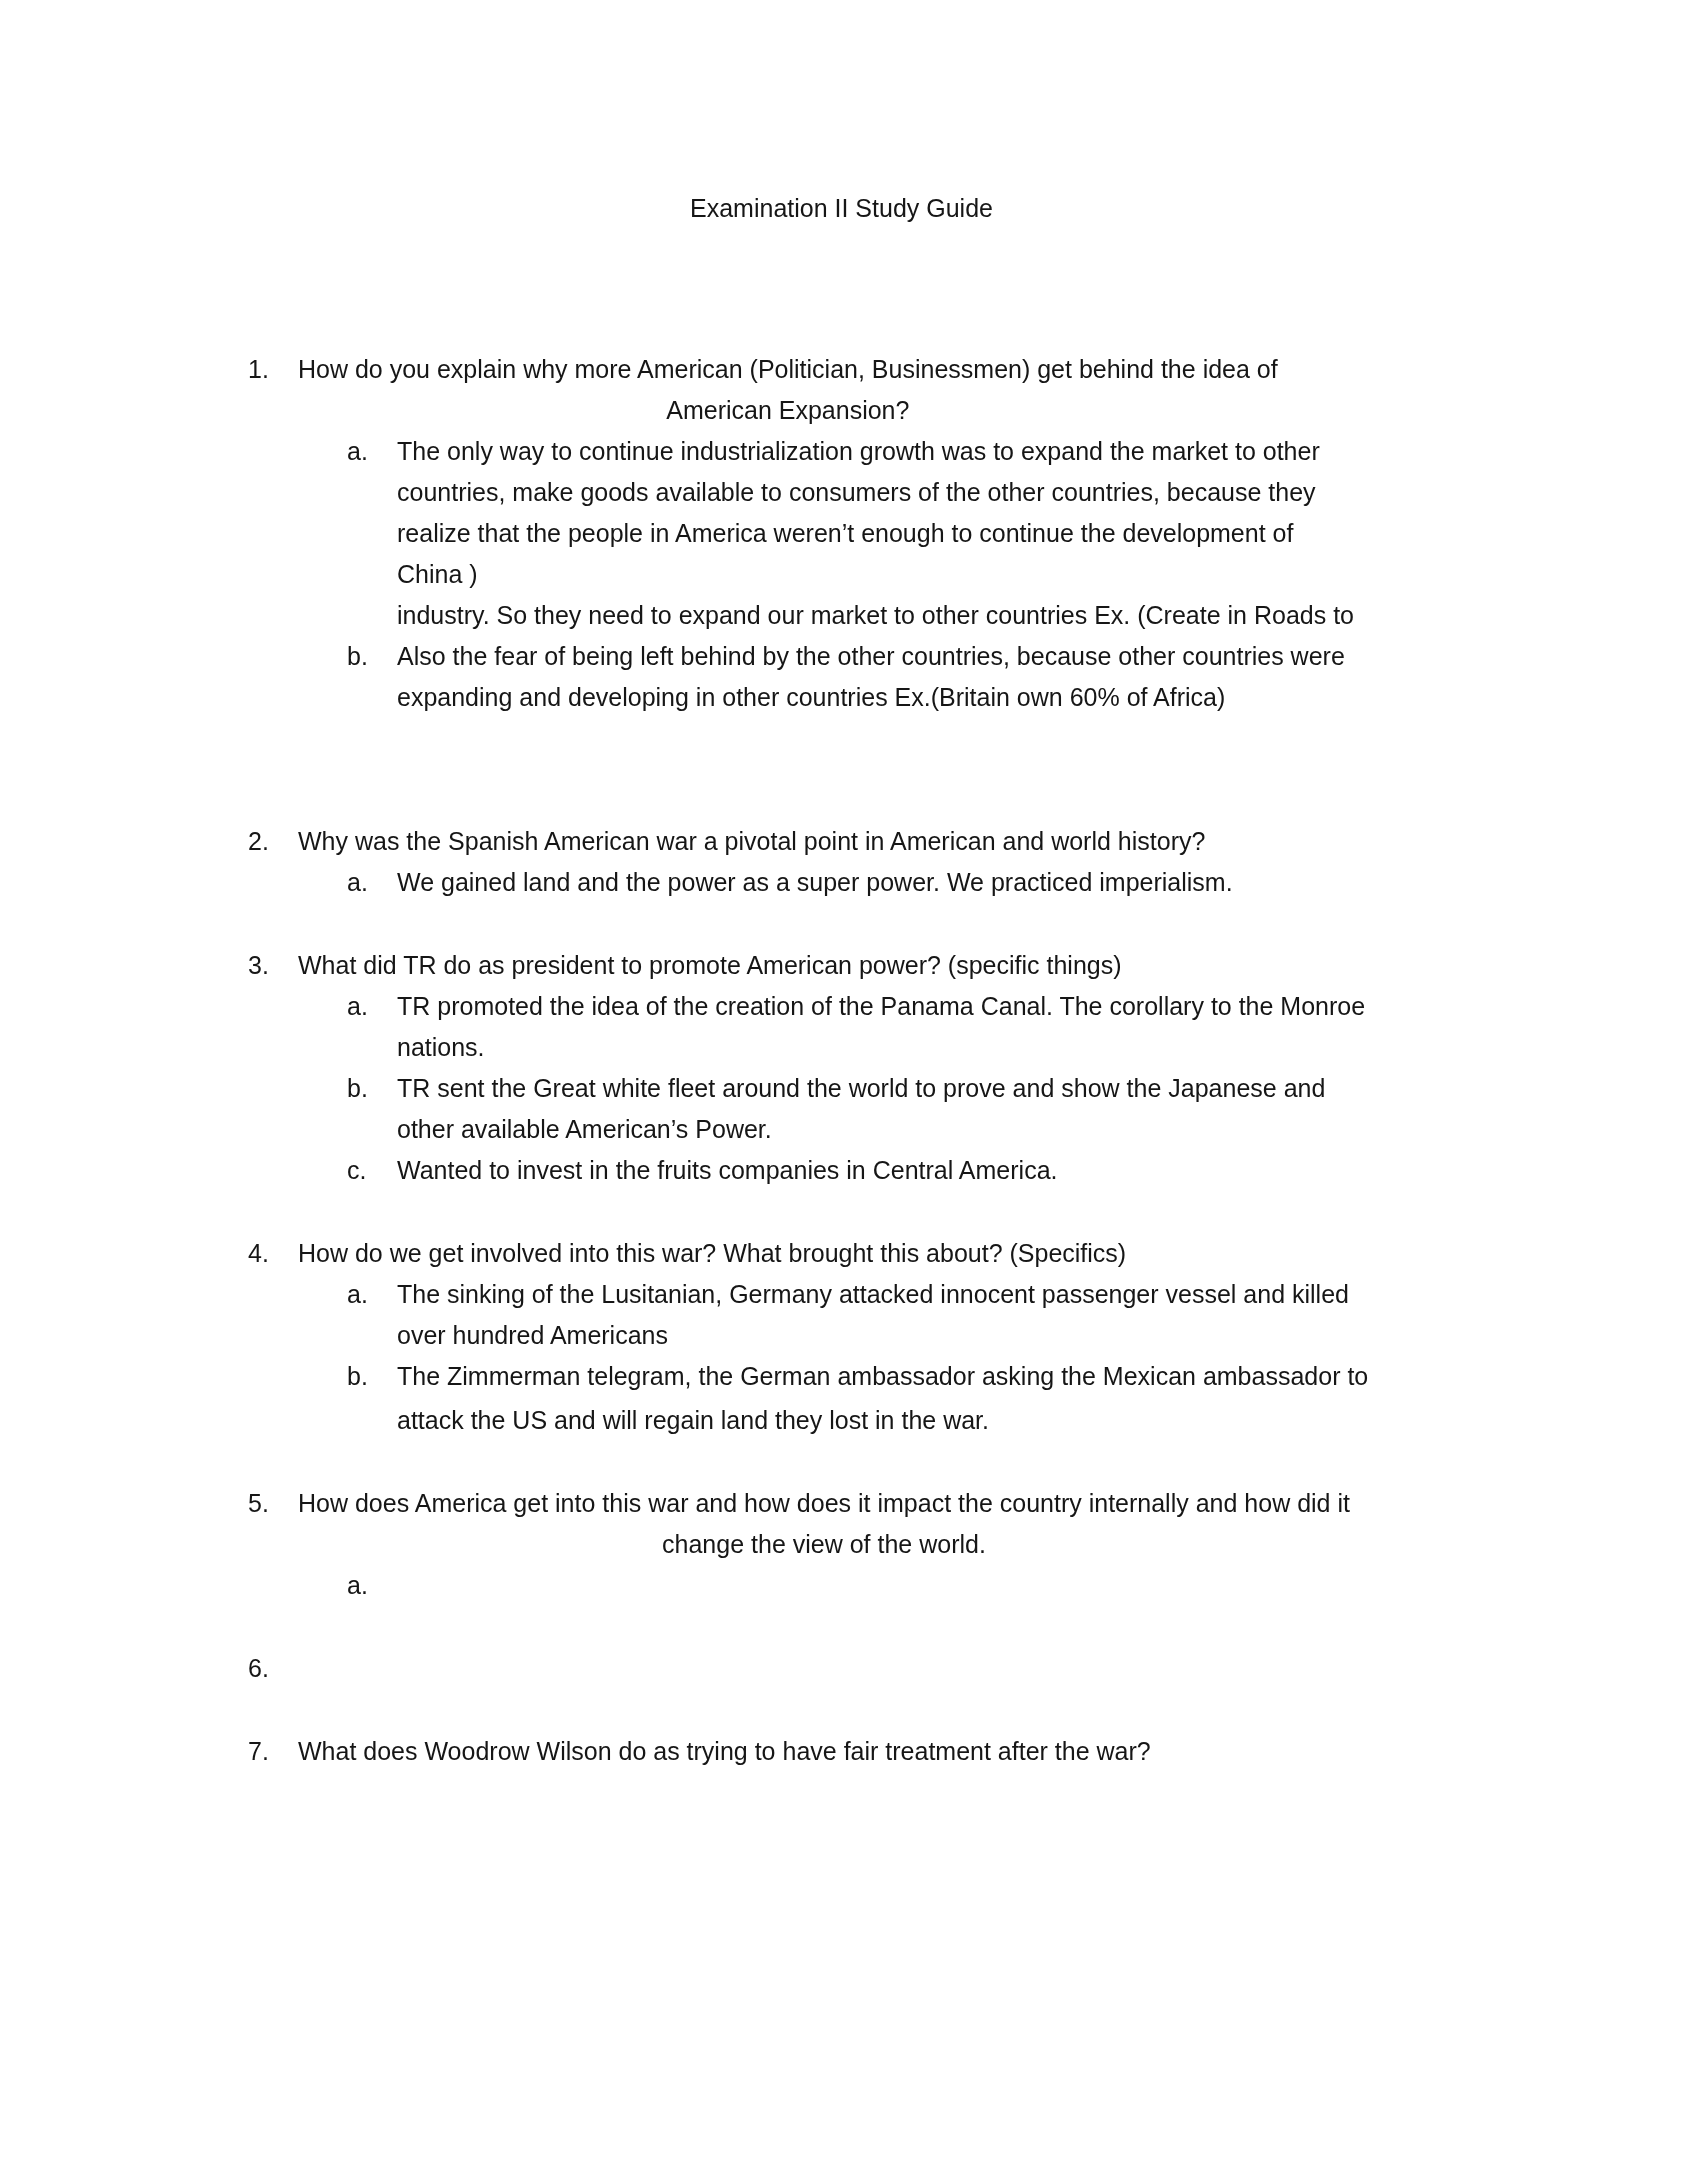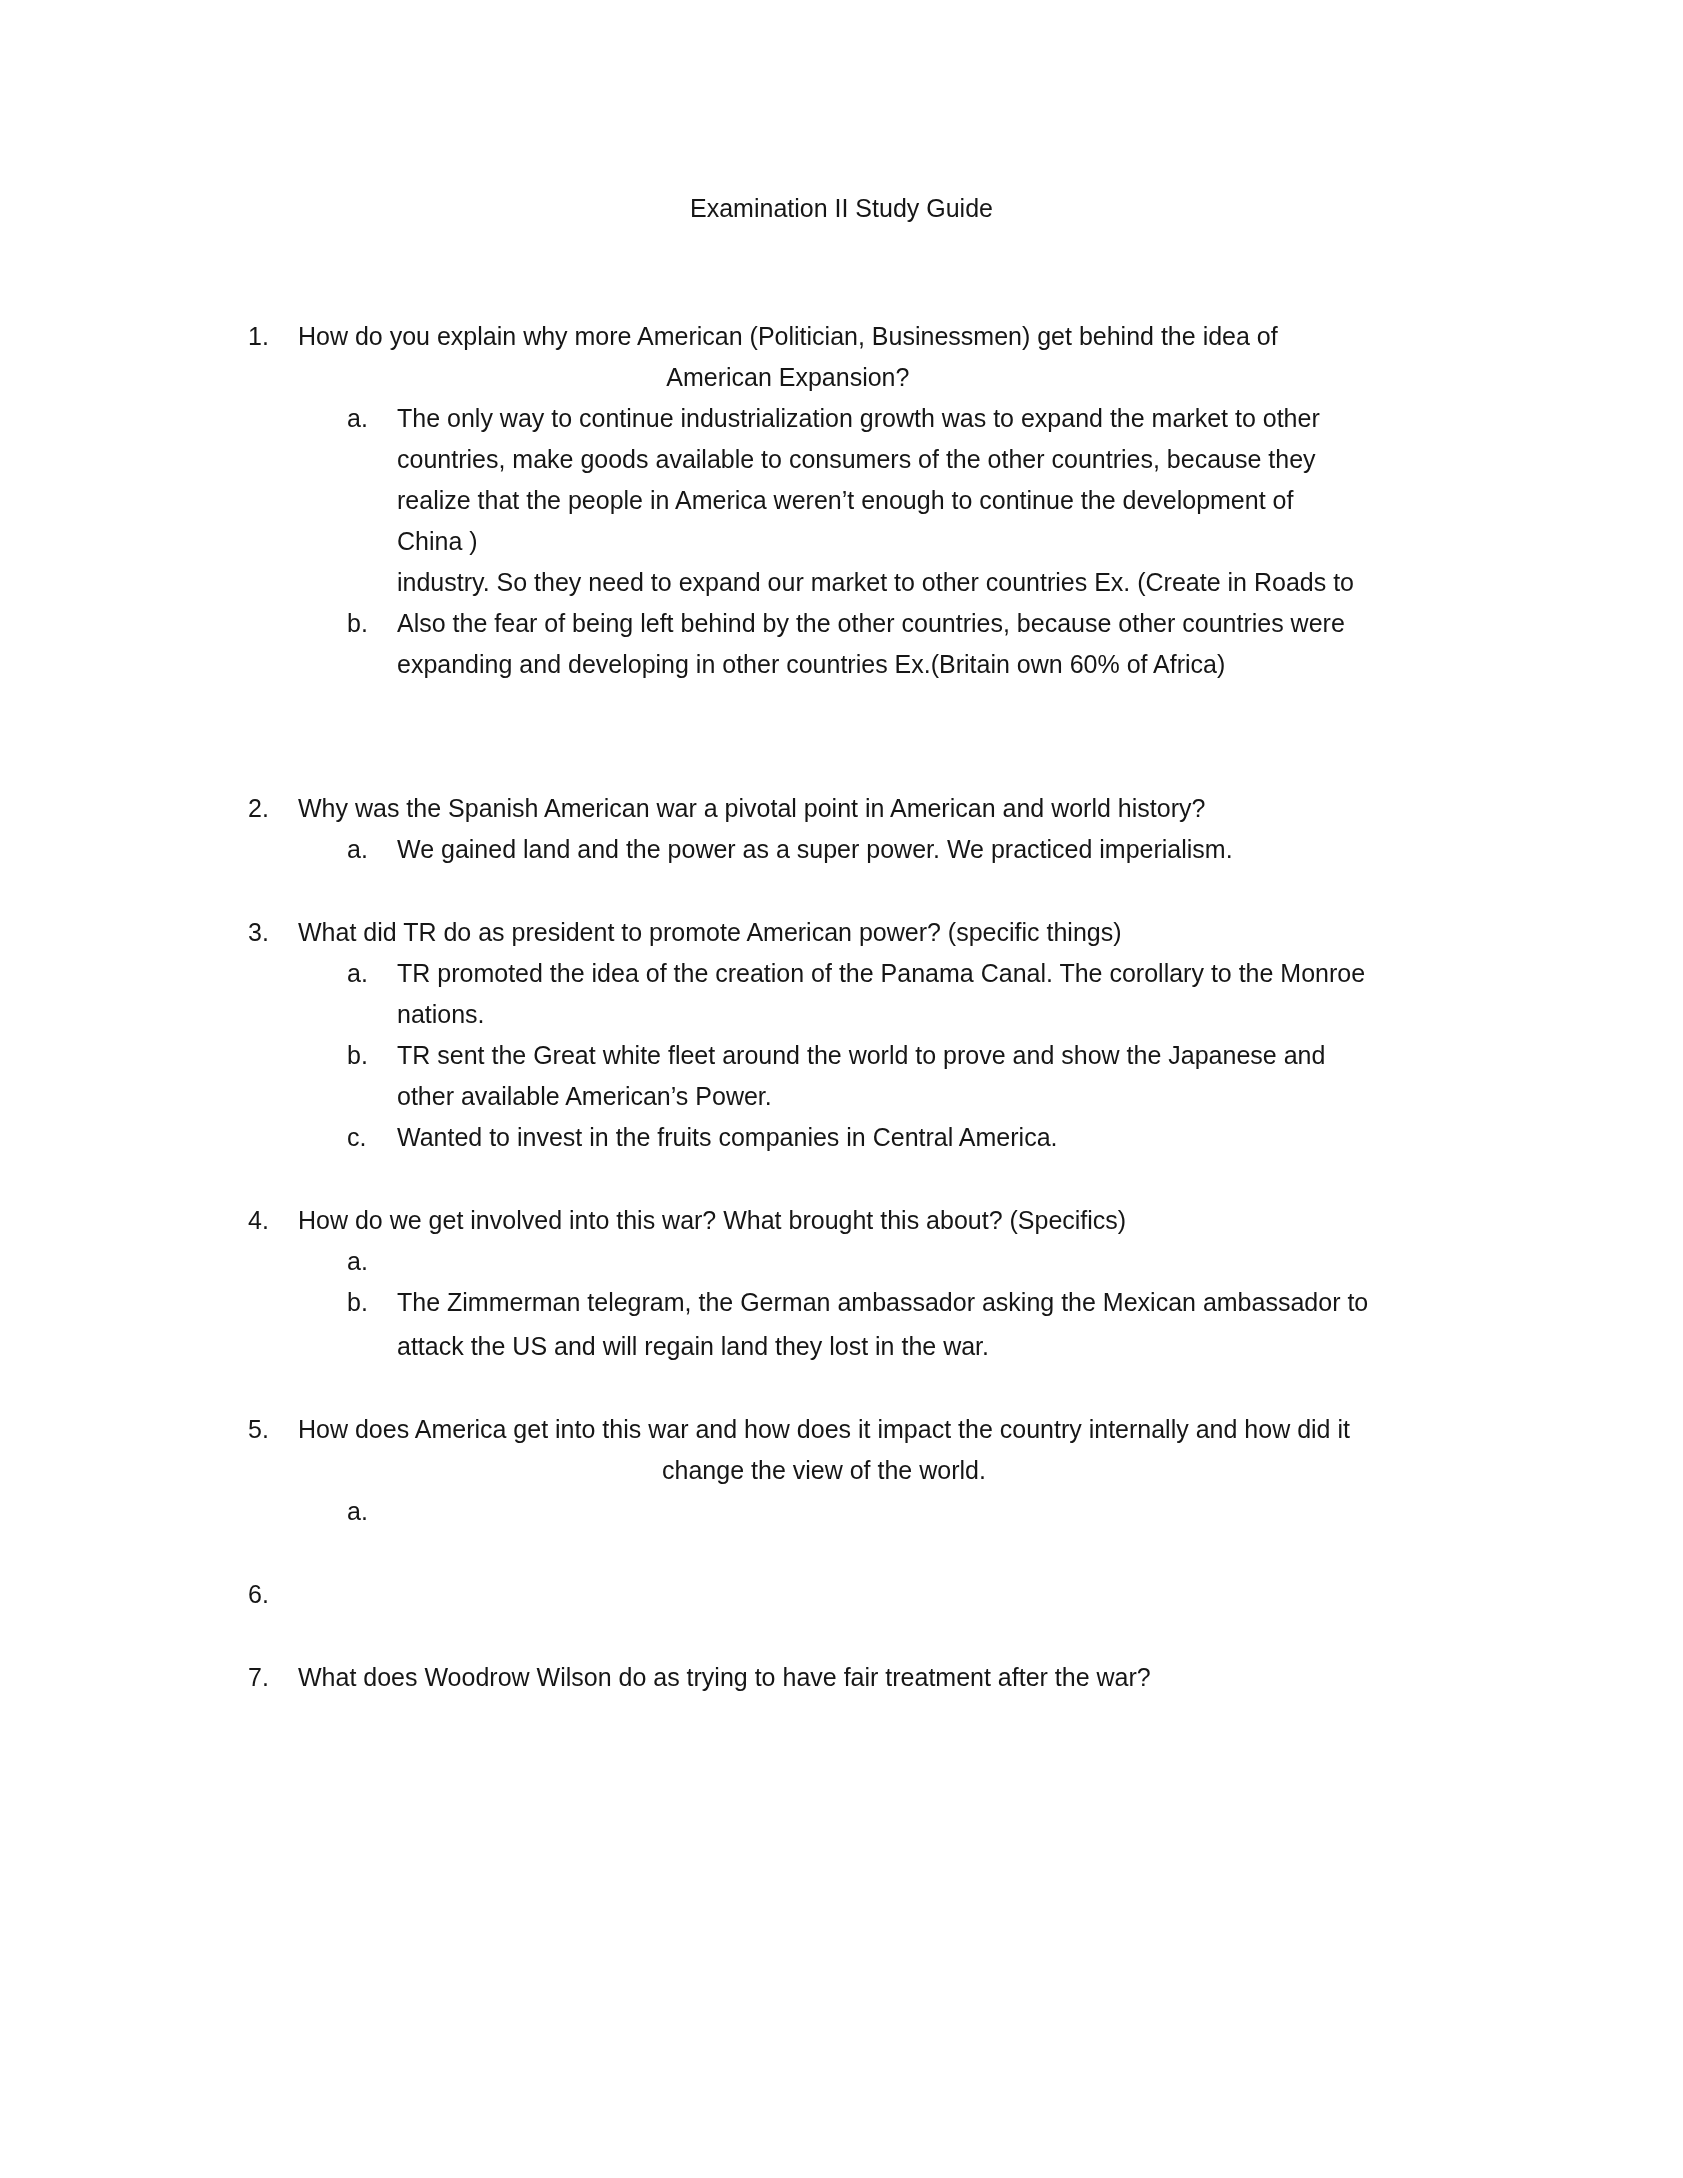--- a/index.html
+++ b/index.html
@@ -10,21 +10,21 @@
     box-sizing: border-box;
     padding: 0 168px 0 248px;
     background: #ffffff;
     color: #161616;
     font-family: "Liberation Sans", "DejaVu Sans", sans-serif;
     font-size: 25px;
     line-height: 41px;
     overflow: hidden;
   }
   .doc-title {
-    margin: 188px -168px 87px -248px;
+    margin: 188px -168px 120px -248px;
     text-align: center;
     white-space: pre;
   }
   .q + .q { margin-top: 42px; }
   .q.big-gap { margin-top: 103px; }
   .q-row { display: flex; }
   .q-num { flex: 0 0 50px; }
   .q-lines { min-width: 0; text-align: center; }
   .line { white-space: pre; }
   .sub-row { display: flex; margin-left: 99px; }
@@ -112,20 +112,24 @@
 
   <div class="q">
     <div class="q-row">
       <div class="q-num">4.</div>
       <div class="q-lines">
         <div class="line">How do we get involved into this war? What brought this about? (Specifics)</div>
       </div>
     </div>
     <div class="sub-row">
       <div class="sub-letter">a.</div>
+      <div class="sub-lines">
+        <div class="line">The sinking of the Lusitanian, Germany attacked innocent passenger vessel and killed</div>
+        <div class="line">over hundred Americans</div>
+      </div>
     </div>
     <div class="sub-row">
       <div class="sub-letter">b.</div>
       <div class="sub-lines">
         <div class="line">The Zimmerman telegram, the German ambassador asking the Mexican ambassador to</div>
         <div class="line extra-gap">attack the US and will regain land they lost in the war.</div>
       </div>
     </div>
   </div>
 

